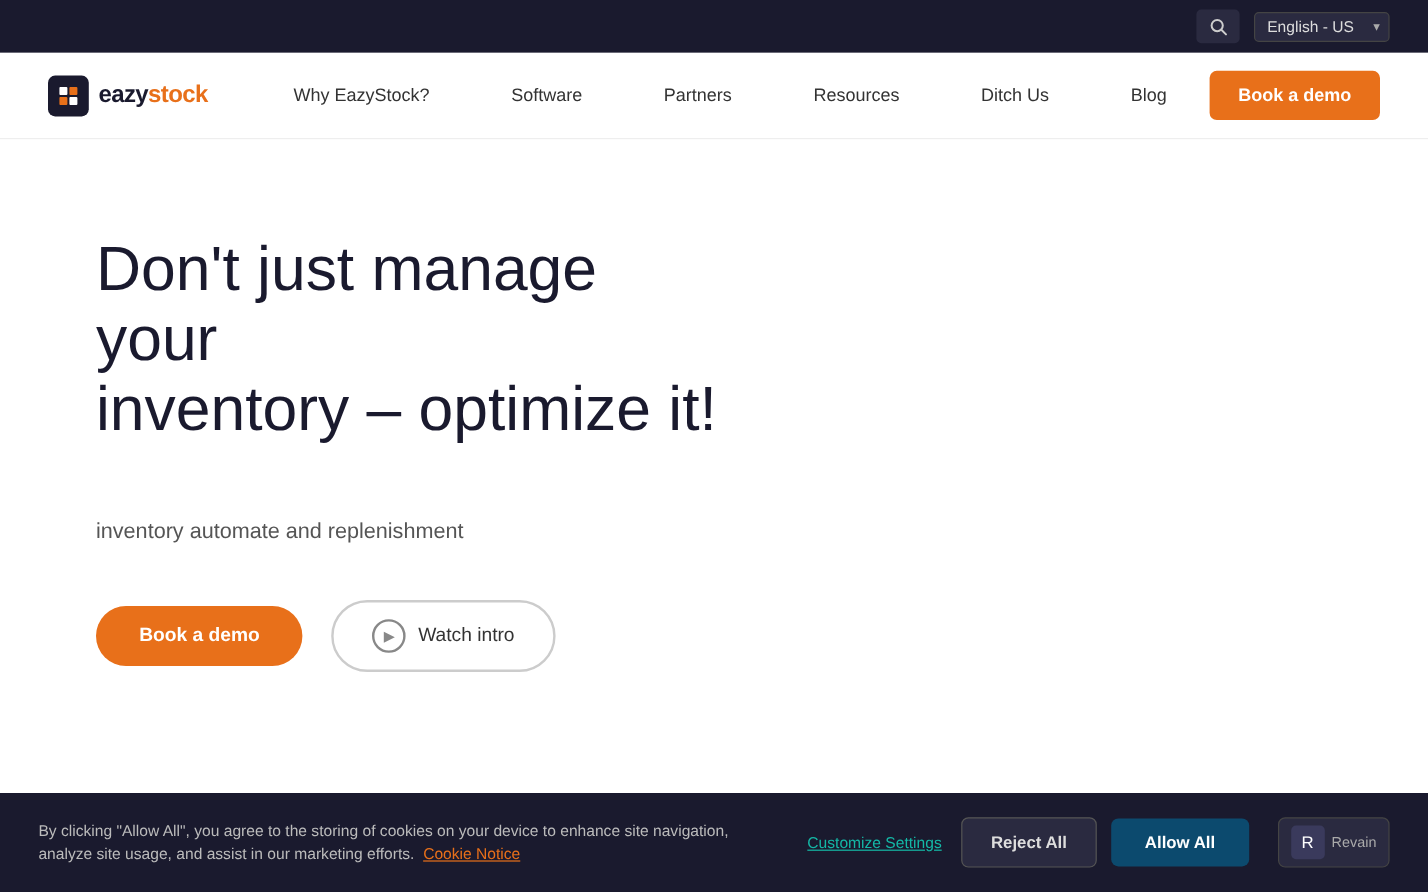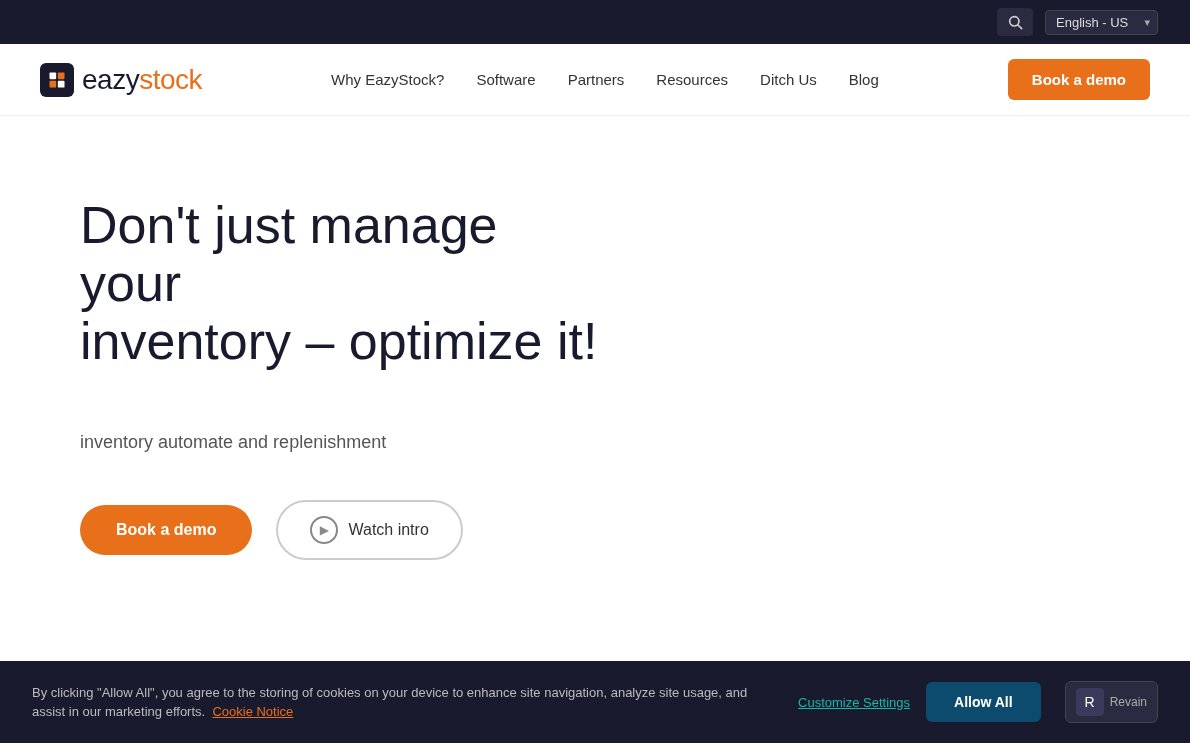--- a/index.html
+++ b/index.html
@@ -62,22 +62,22 @@
       padding: 0 40px;
       height: 72px;
       border-bottom: 1px solid #eee;
       background: #fff;
     }
     .logo {
       display: flex;
       align-items: center;
     }
     .logo-text {
-      font-size: 28px;
-      font-weight: 400;
+      font-size: 20px;
+      font-weight: 700;
       color: #1a1a2e;
       letter-spacing: -0.5px;
     }
     .logo-text span.eazy { color: #1a1a2e; }
     .logo-text span.stock { color: #e8701a; }
     .logo-icon {
       width: 34px;
       height: 34px;
       background: #1a1a2e;
       border-radius: 6px;
@@ -93,20 +93,21 @@
       align-items: center;
       gap: 32px;
       list-style: none;
     }
     .nav-links li a {
       text-decoration: none;
       color: #333;
       font-size: 15px;
       font-weight: 500;
       transition: color 0.2s;
+      margin-left: 36px;
     }
 
     .book-demo-btn {
       background: #e8701a;
       color: #fff;
       border: none;
       border-radius: 6px;
       padding: 12px 24px;
       font-size: 15px;
       font-weight: 600;
@@ -338,20 +339,21 @@
   </div>
 </section>
 
 <div class="cookie-banner">
   <p class="cookie-text">
     <span>By clicking "Allow All", you agree to the storing of cookies on your device to enhance site navigation, analyze site usage, and assist in our marketing efforts.</span>
     &nbsp;<a href="#">Cookie Notice</a>
   </p>
   <div class="cookie-actions">
     <button class="customize-btn">Customize Settings</button>
+    <button class="reject-btn">Reject All</button>
     <button class="allow-btn">Allow All</button>
   </div>
   <div class="revain-badge">
     <div class="revain-badge-box">
       <div class="revain-icon">R</div>
       <span>Revain</span>
     </div>
   </div>
 </div>
 

